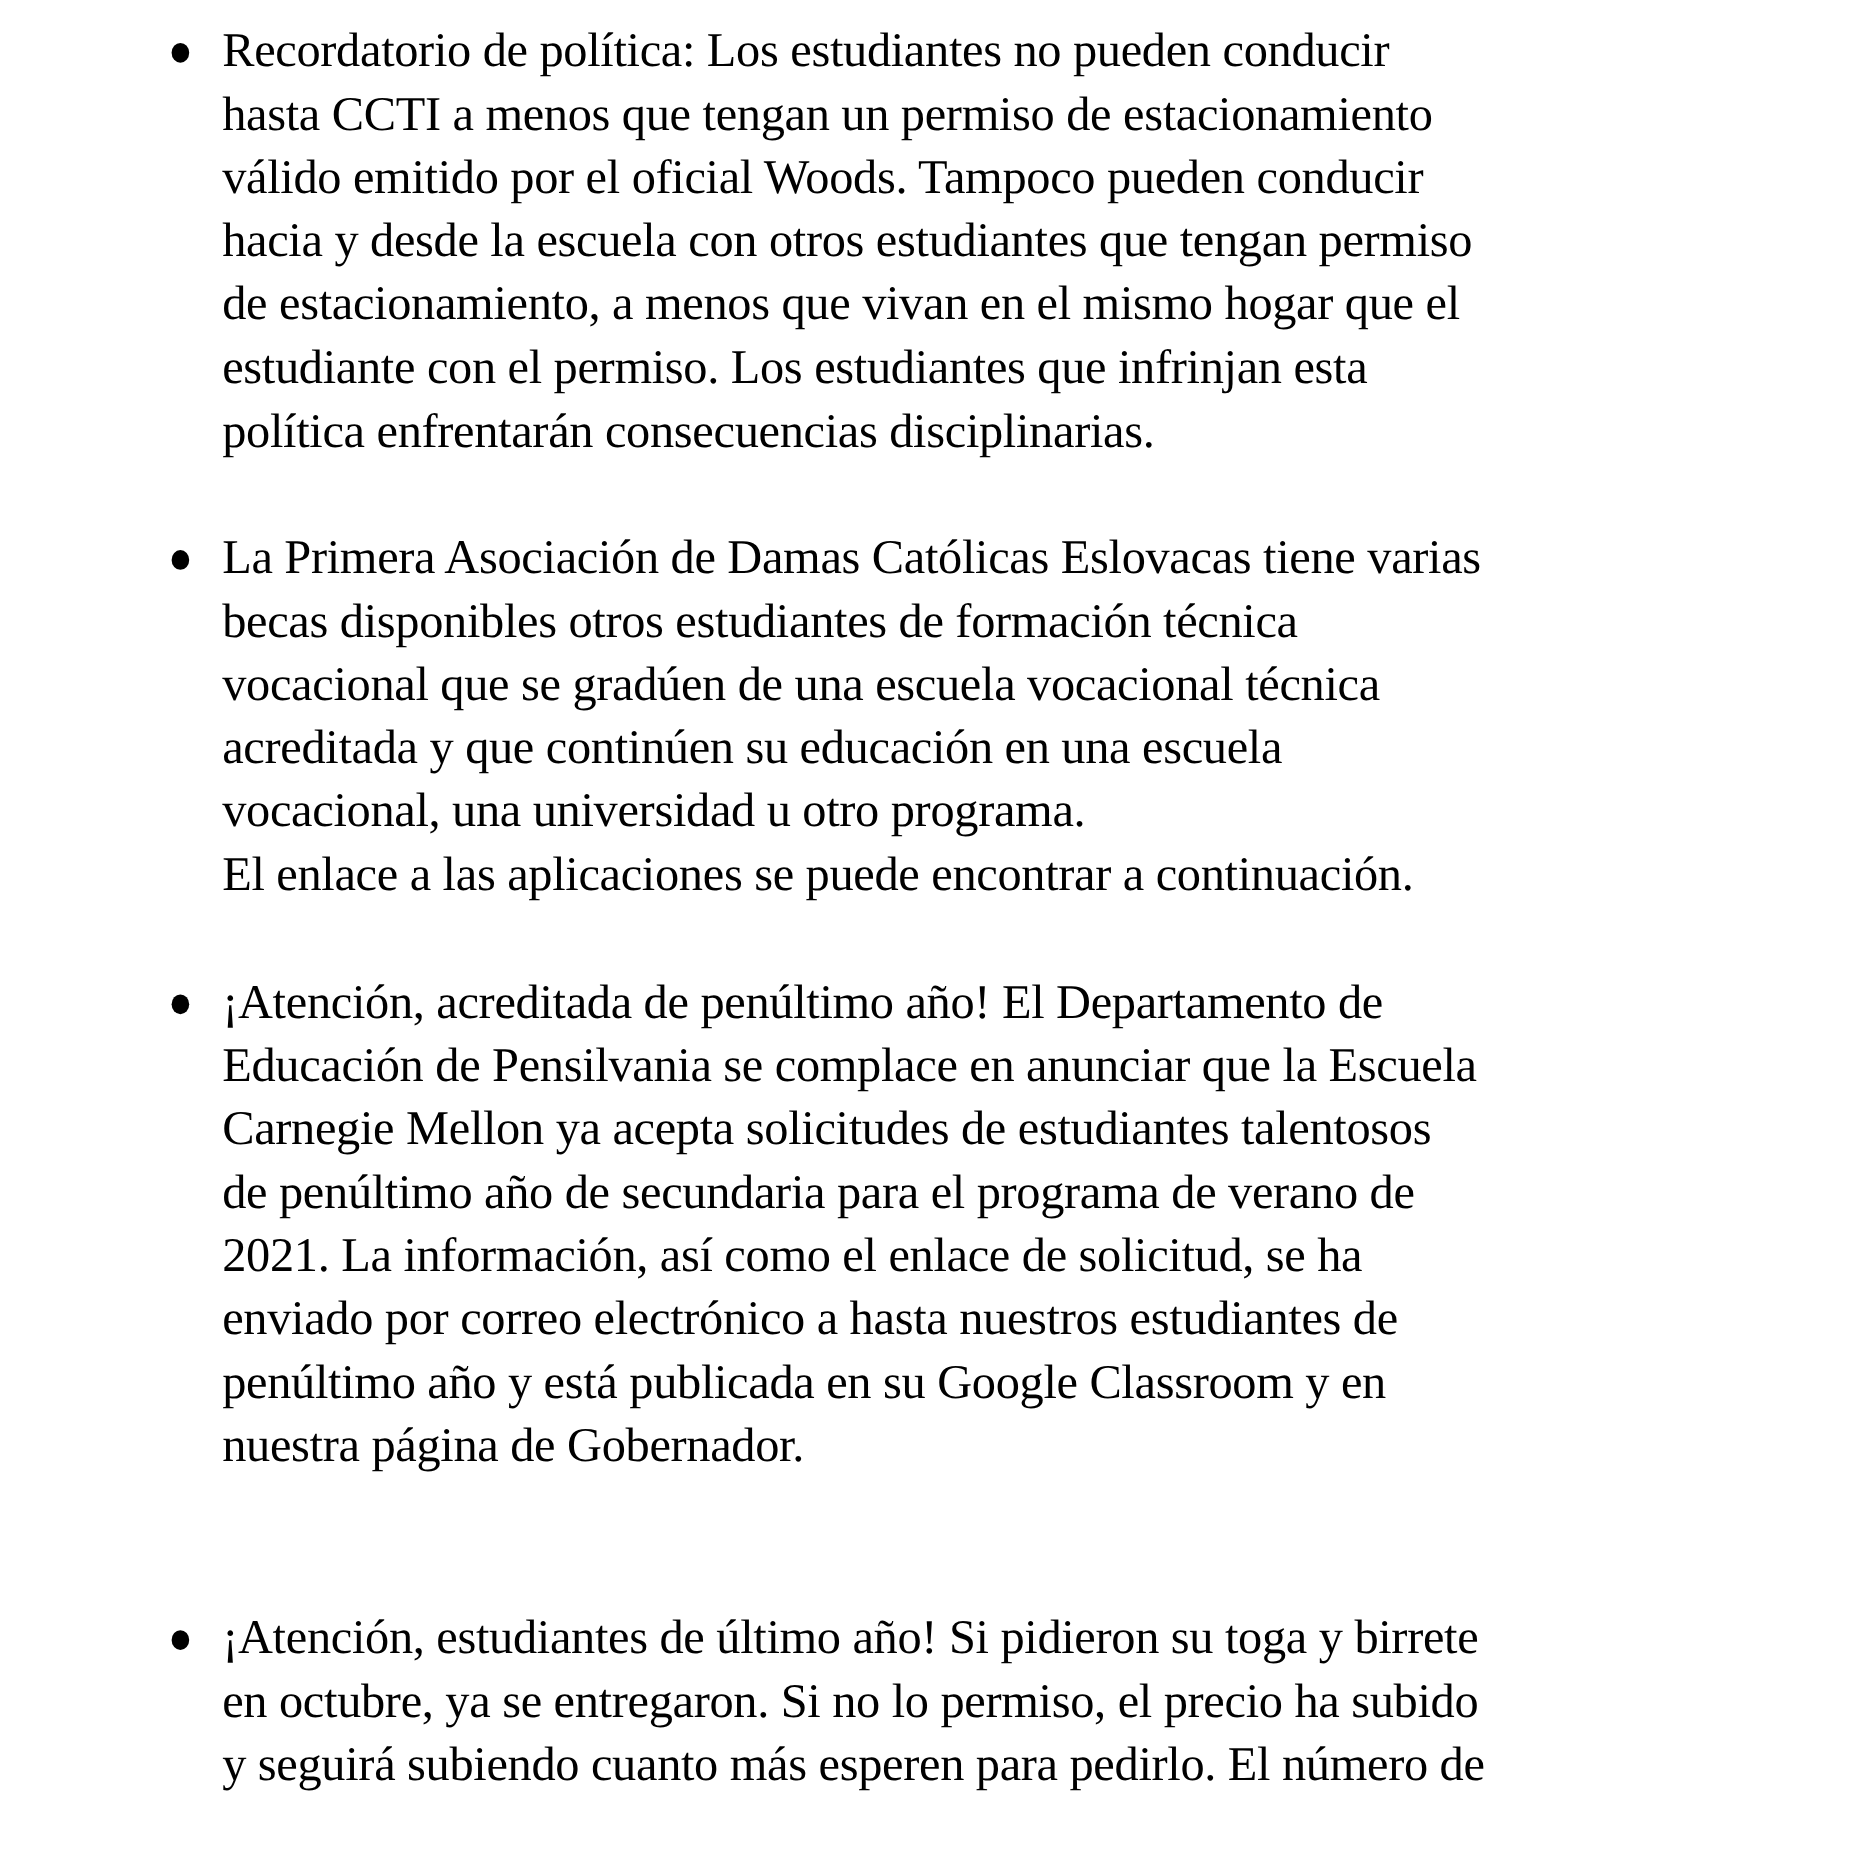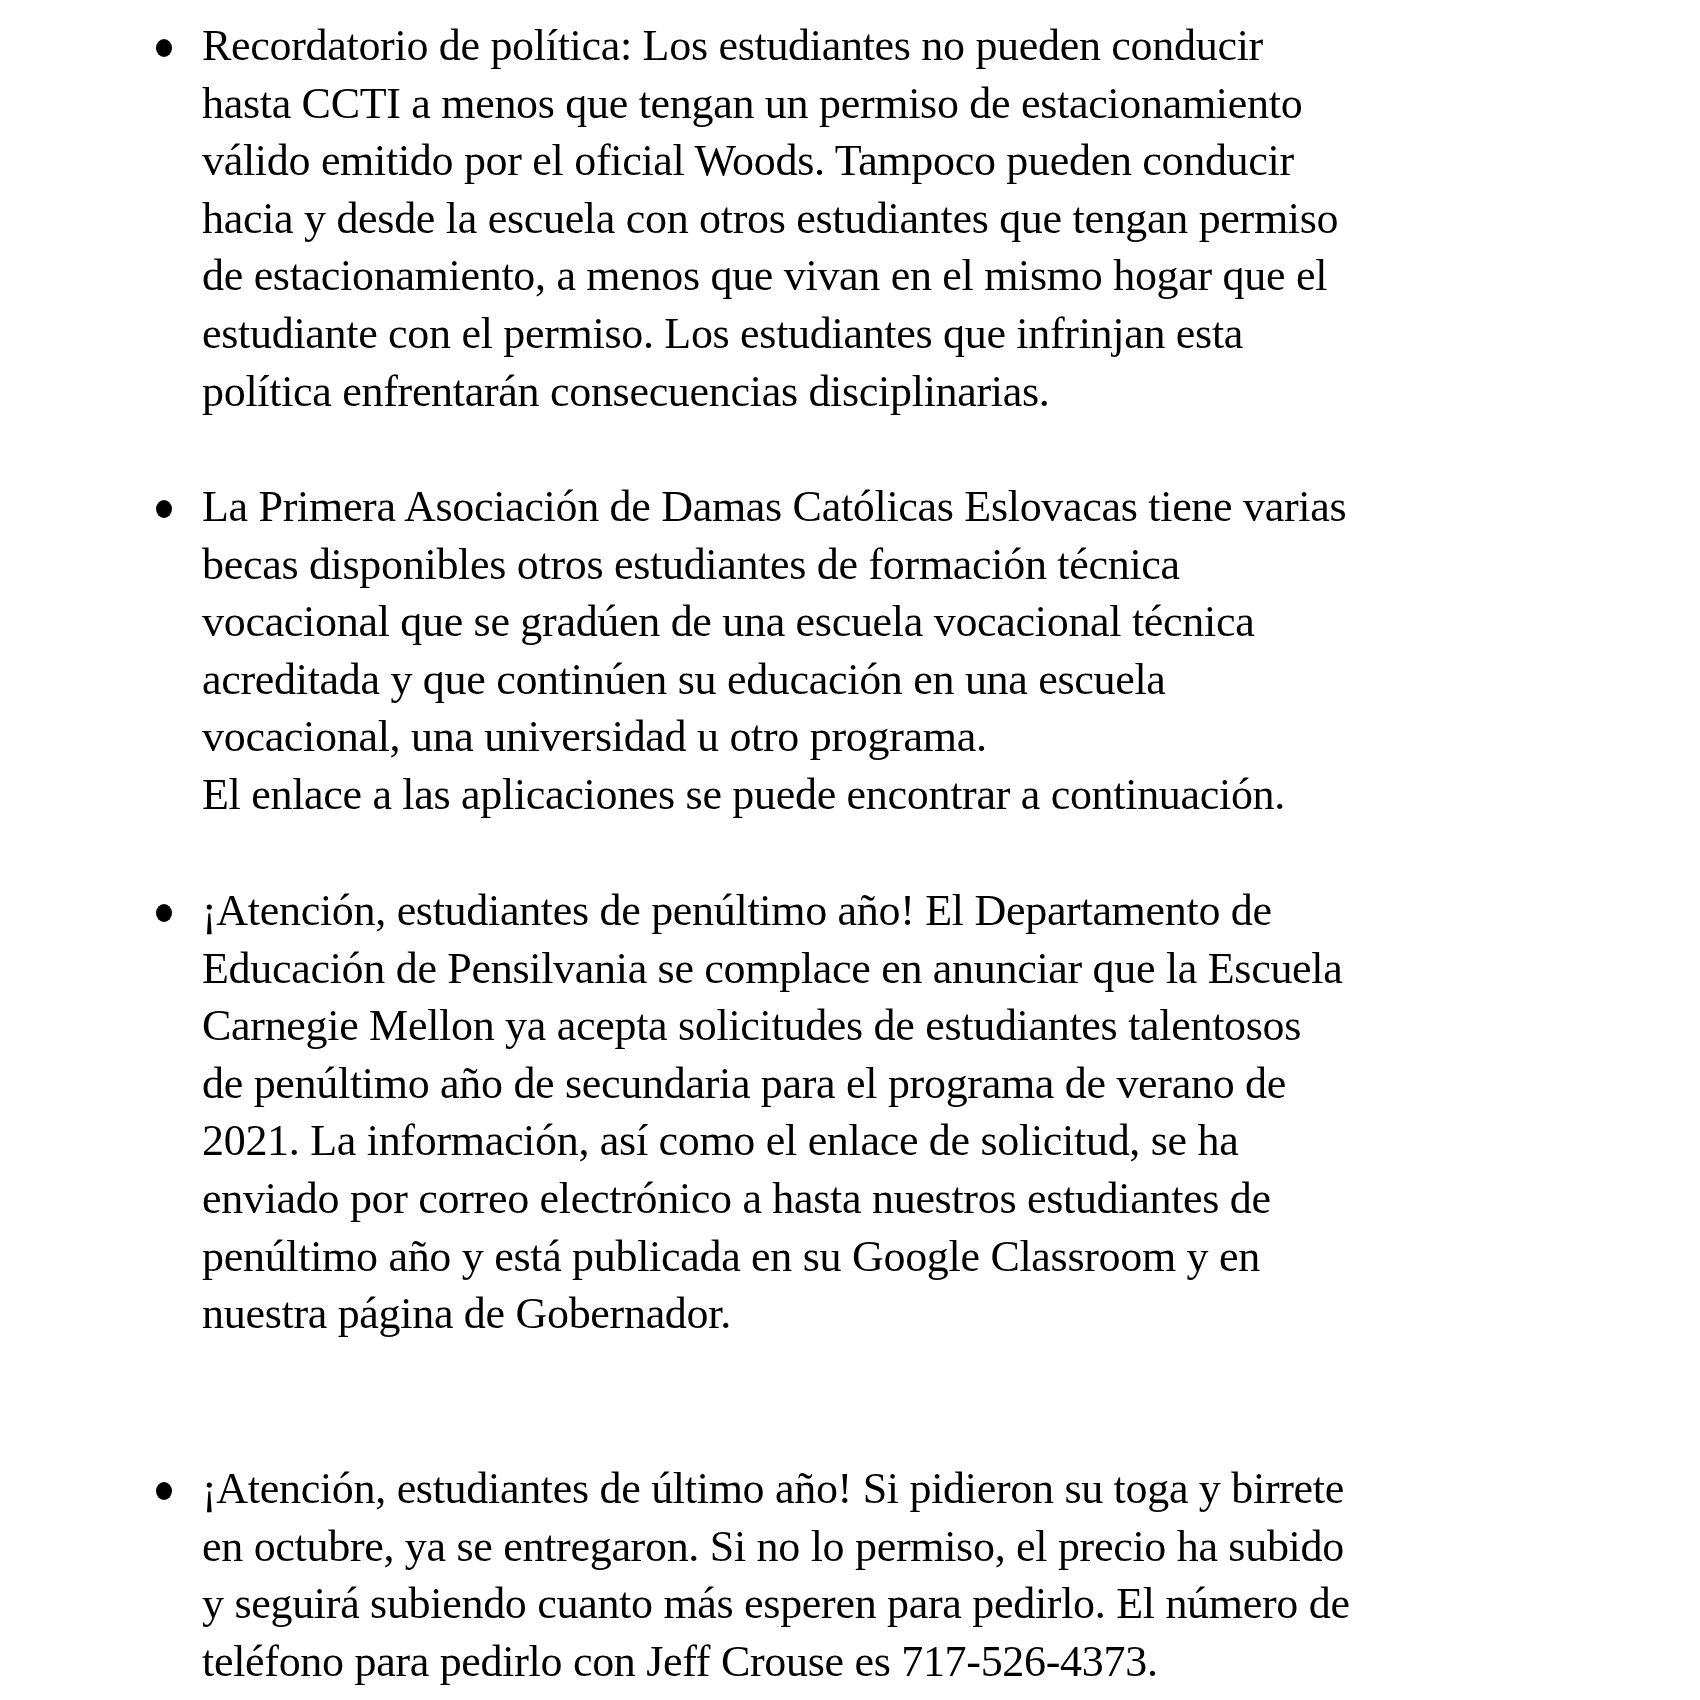--- a/index.html
+++ b/index.html
@@ -80,34 +80,33 @@
       <span class="line">vocacional que se gradúen de una escuela vocacional técnica</span>
       <span class="line">acreditada y que continúen su educación en una escuela</span>
       <span class="line">vocacional, una universidad u otro programa.</span>
       <span class="line">El enlace a las aplicaciones se puede encontrar a continuación.</span>
     </div>
   </div>
 
   <div class="item" id="item-2">
     <span class="bullet"></span>
     <div class="lines">
-      <span class="line">¡Atención, estudiantes de penúltimo año! El Departamento de</span>
+      <span class="line">¡Atención, acreditada de penúltimo año! El Departamento de</span>
       <span class="line">Educación de Pensilvania se complace en anunciar que la Escuela</span>
       <span class="line">Carnegie Mellon ya acepta solicitudes de estudiantes talentosos</span>
       <span class="line">de penúltimo año de secundaria para el programa de verano de</span>
       <span class="line">2021. La información, así como el enlace de solicitud, se ha</span>
       <span class="line">enviado por correo electrónico a hasta nuestros estudiantes de</span>
       <span class="line">penúltimo año y está publicada en su Google Classroom y en</span>
       <span class="line">nuestra página de Gobernador.</span>
     </div>
   </div>
 
   <div class="item" id="item-3">
     <span class="bullet"></span>
     <div class="lines">
       <span class="line">¡Atención, estudiantes de último año! Si pidieron su toga y birrete</span>
       <span class="line">en octubre, ya se entregaron. Si no lo permiso, el precio ha subido</span>
       <span class="line">y seguirá subiendo cuanto más esperen para pedirlo. El número de</span>
-      <span class="line">teléfono para pedirlo con Jeff Crouse es 717-526-4373.</span>
     </div>
   </div>
 
 </div>
 
 </body></html>

